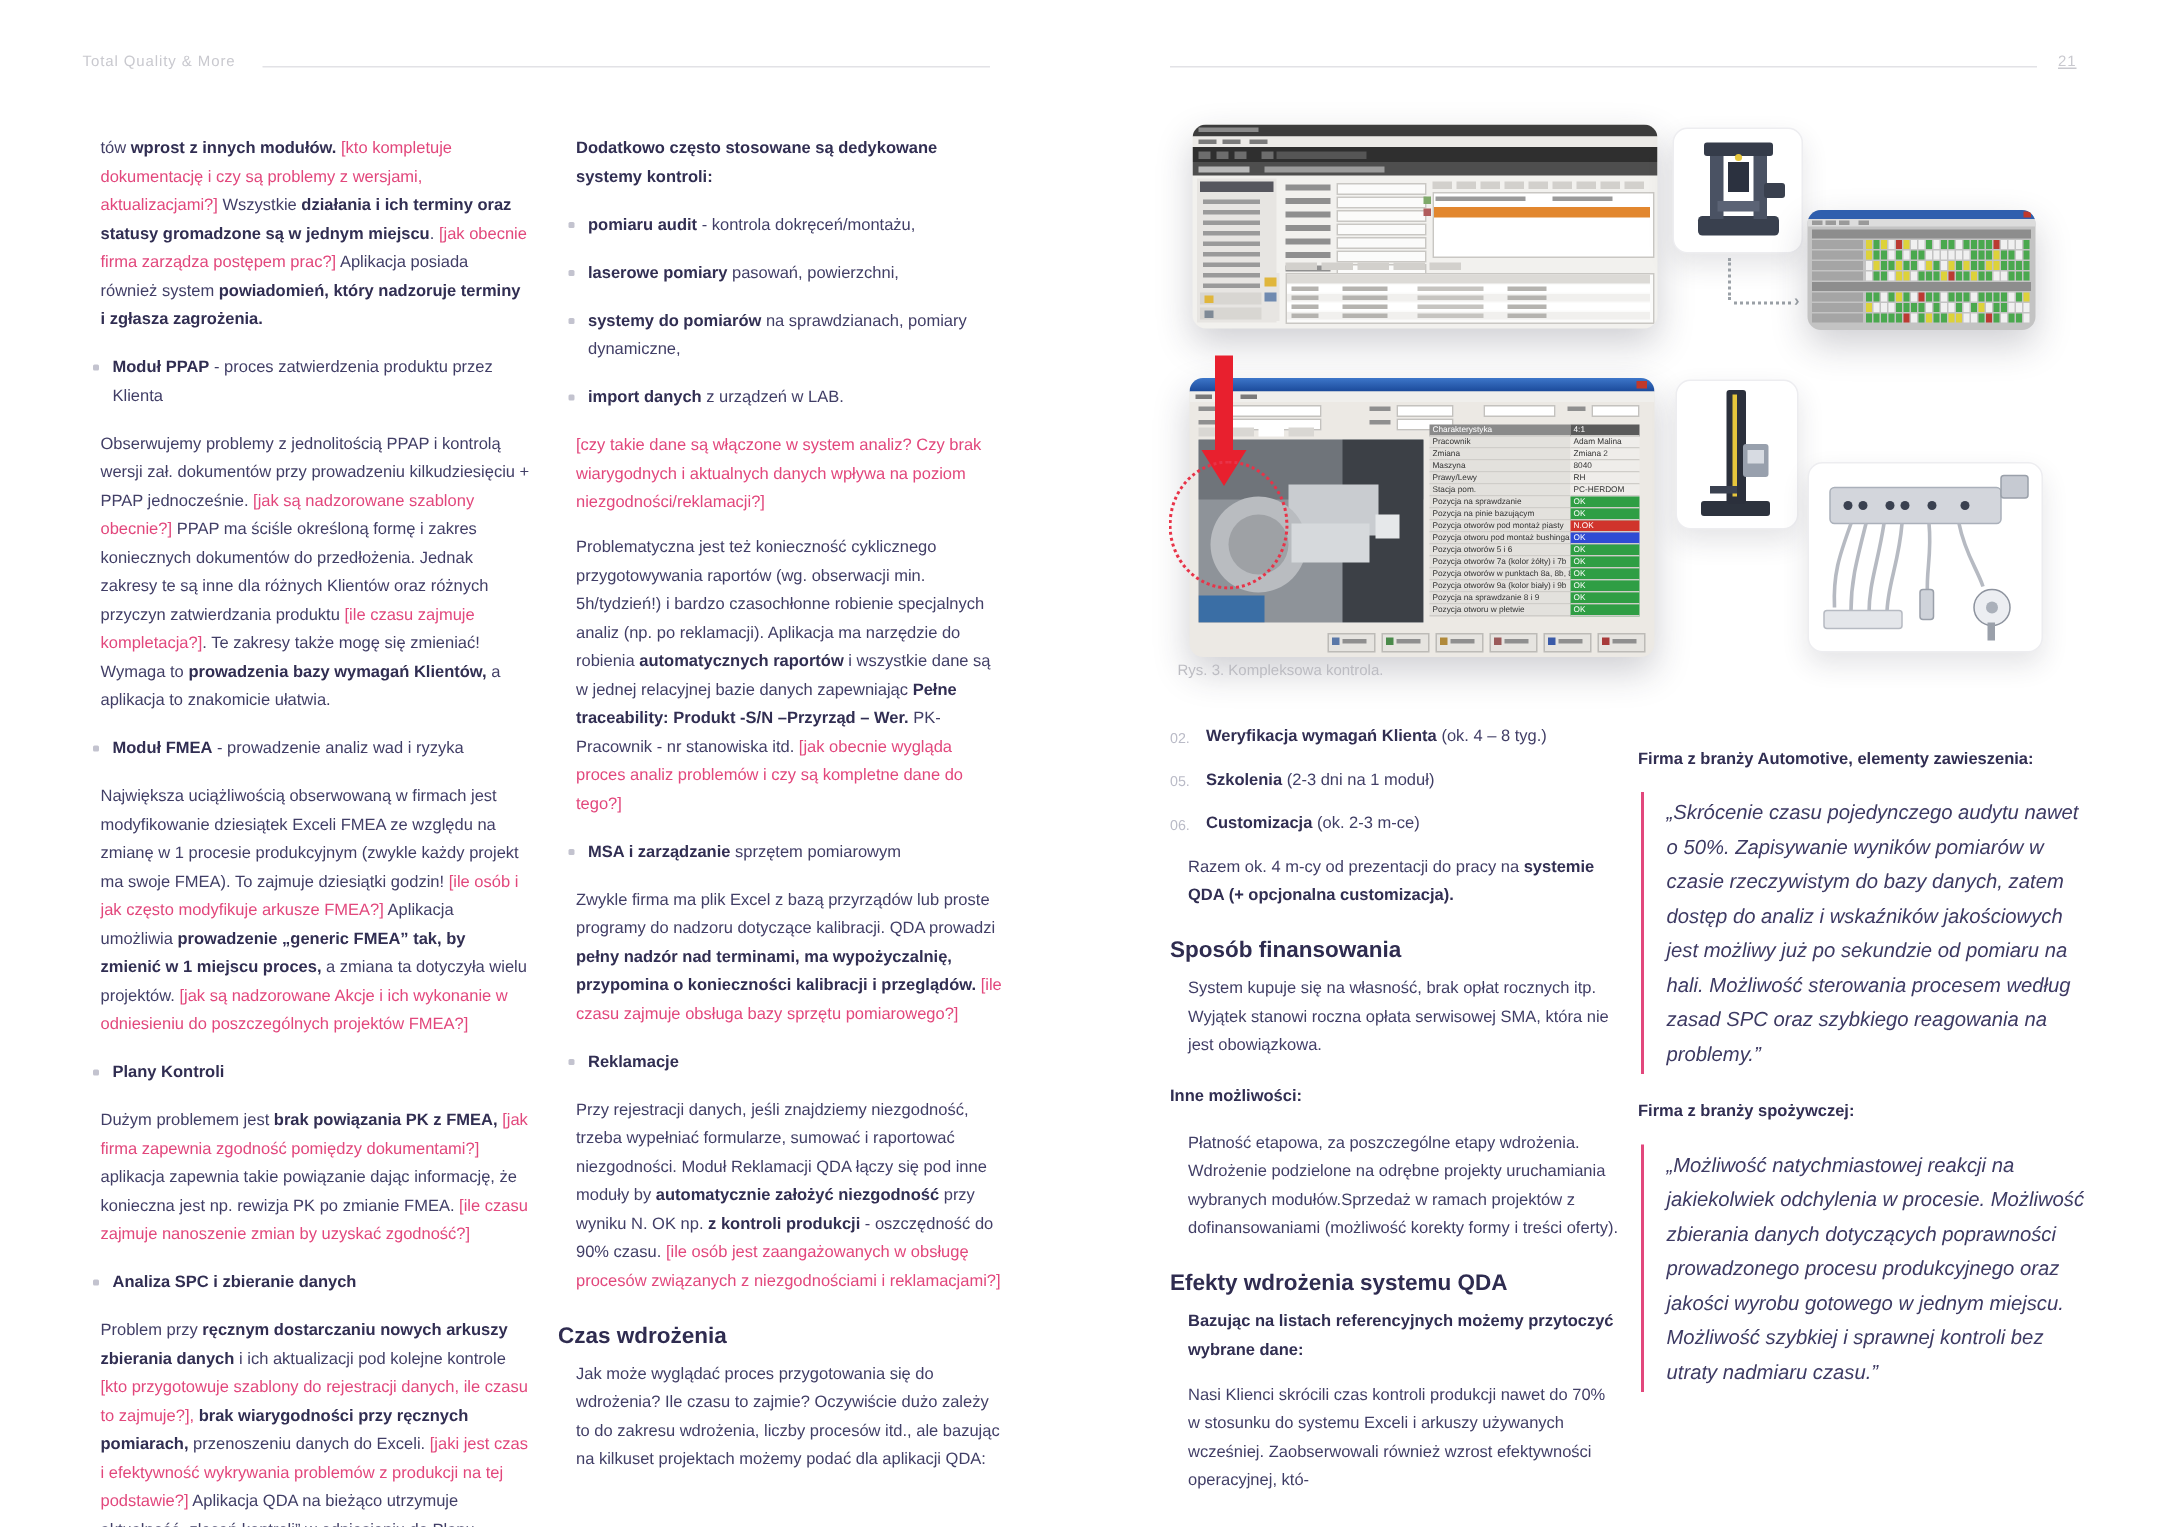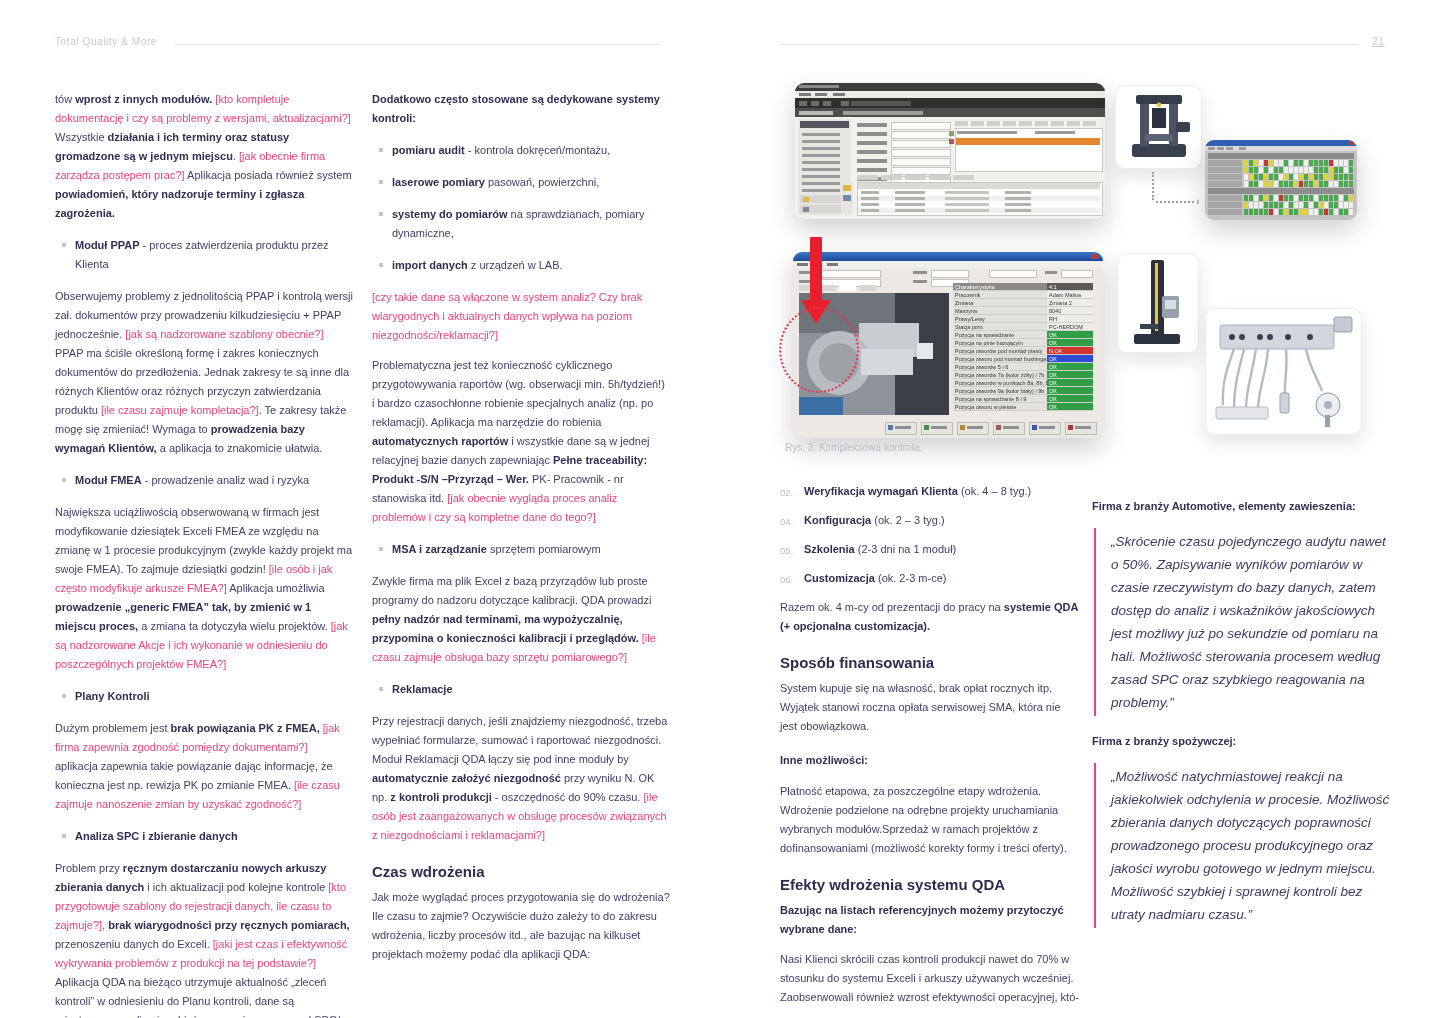--- a/index.html
+++ b/index.html
@@ -3,21 +3,21 @@
 <meta charset="utf-8">
 <style>
   html,body{margin:0;padding:0;background:#ffffff;}
   .page{position:relative;width:1440px;height:1018px;background:#fff;overflow:hidden;
         font-family:"Liberation Sans",sans-serif;color:#3a3760;}
   
   .hdr{position:absolute;top:36px;font-size:10px;letter-spacing:.6px;color:#c9c9cf;}
   .hdr-line{position:absolute;top:44px;height:1px;background:#e2e2e6;}
   
   .col{position:absolute;font-size:11px;line-height:19px;color:#413e66;}
-  .para{margin:0 0 11px 0;}
+  .para{margin:0 0 11px 12px;}
   .b{font-weight:bold;color:#312e52;}
   .pink{color:#e2477c;}
   .bullet{display:flex;margin:13px 0 13px 7px;}
   .bullet .marker{flex:none;width:4px;height:4px;border-radius:1px;background:#c3c3cf;margin:7px 9px 0 0;}
   .h2{font-size:15px;font-weight:bold;color:#2f2c50;margin:16px 0 5px 0;line-height:22px;}
   .label-p{font-weight:bold;color:#312e52;margin:15px 0 12px 0;}
   .num-item{display:flex;margin:0 0 9px 0;}
   .num-item .n{flex:none;width:24px;font-size:9.5px;color:#babbc7;padding-top:1px;}
   .quote{border-left:2px solid #e2477c;padding:2px 0 2px 15px;margin:4px 0 16px 2px;
          font-style:italic;font-size:13.5px;line-height:23px;color:#3d3a63;}
@@ -553,24 +553,20 @@
       <div class="para"><span>Przy rejestracji danych, jeśli znajdziemy niezgodność, trzeba wypełniać formularze, sumować i raportować niezgodności. Moduł Reklamacji QDA łączy się pod inne moduły by </span><span class="b">automatycznie założyć niezgodność</span><span> przy wyniku N. OK np. </span><span class="b">z kontroli produkcji</span><span> - oszczędność do 90% czasu. </span><span class="pink">[ile osób jest zaangażowanych w obsługę procesów związanych z niezgodnościami i reklamacjami?]</span></div>
       <div class="h2">Czas wdrożenia</div>
       <div class="para"><span>Jak może wyglądać proces przygotowania się do wdrożenia? Ile czasu to zajmie? Oczywiście dużo zależy to do zakresu wdrożenia, liczby procesów itd., ale bazując na kilkuset projektach możemy podać dla aplikacji QDA:</span></div>
     </div>
   <div class="col" style="left:780px;top:482px;width:300px;">
       <div class="num-item">
         <span class="n">02.</span>
         <span><span class="b">Weryfikacja wymagań Klienta</span><span> (ok. 4 – 8 tyg.)</span></span>
       </div>
       <div class="num-item">
-        <span class="n">04.</span>
-        <span><span class="b">Konfiguracja</span><span> (ok. 2 – 3 tyg.)</span></span>
-      </div>
-      <div class="num-item">
         <span class="n">05.</span>
         <span><span class="b">Szkolenia</span><span> (2-3 dni na 1 moduł)</span></span>
       </div>
       <div class="num-item">
         <span class="n">06.</span>
         <span><span class="b">Customizacja</span><span> (ok. 2-3 m-ce)</span></span>
       </div>
       <div class="para"><span>Razem ok. 4 m-cy od prezentacji do pracy na </span><span class="b">systemie QDA (+ opcjonalna customizacja).</span></div>
       <div class="h2">Sposób finansowania</div>
       <div class="para"><span>System kupuje się na własność, brak opłat rocznych itp. Wyjątek stanowi roczna opłata serwisowej SMA, która nie jest obowiązkowa.</span></div>

